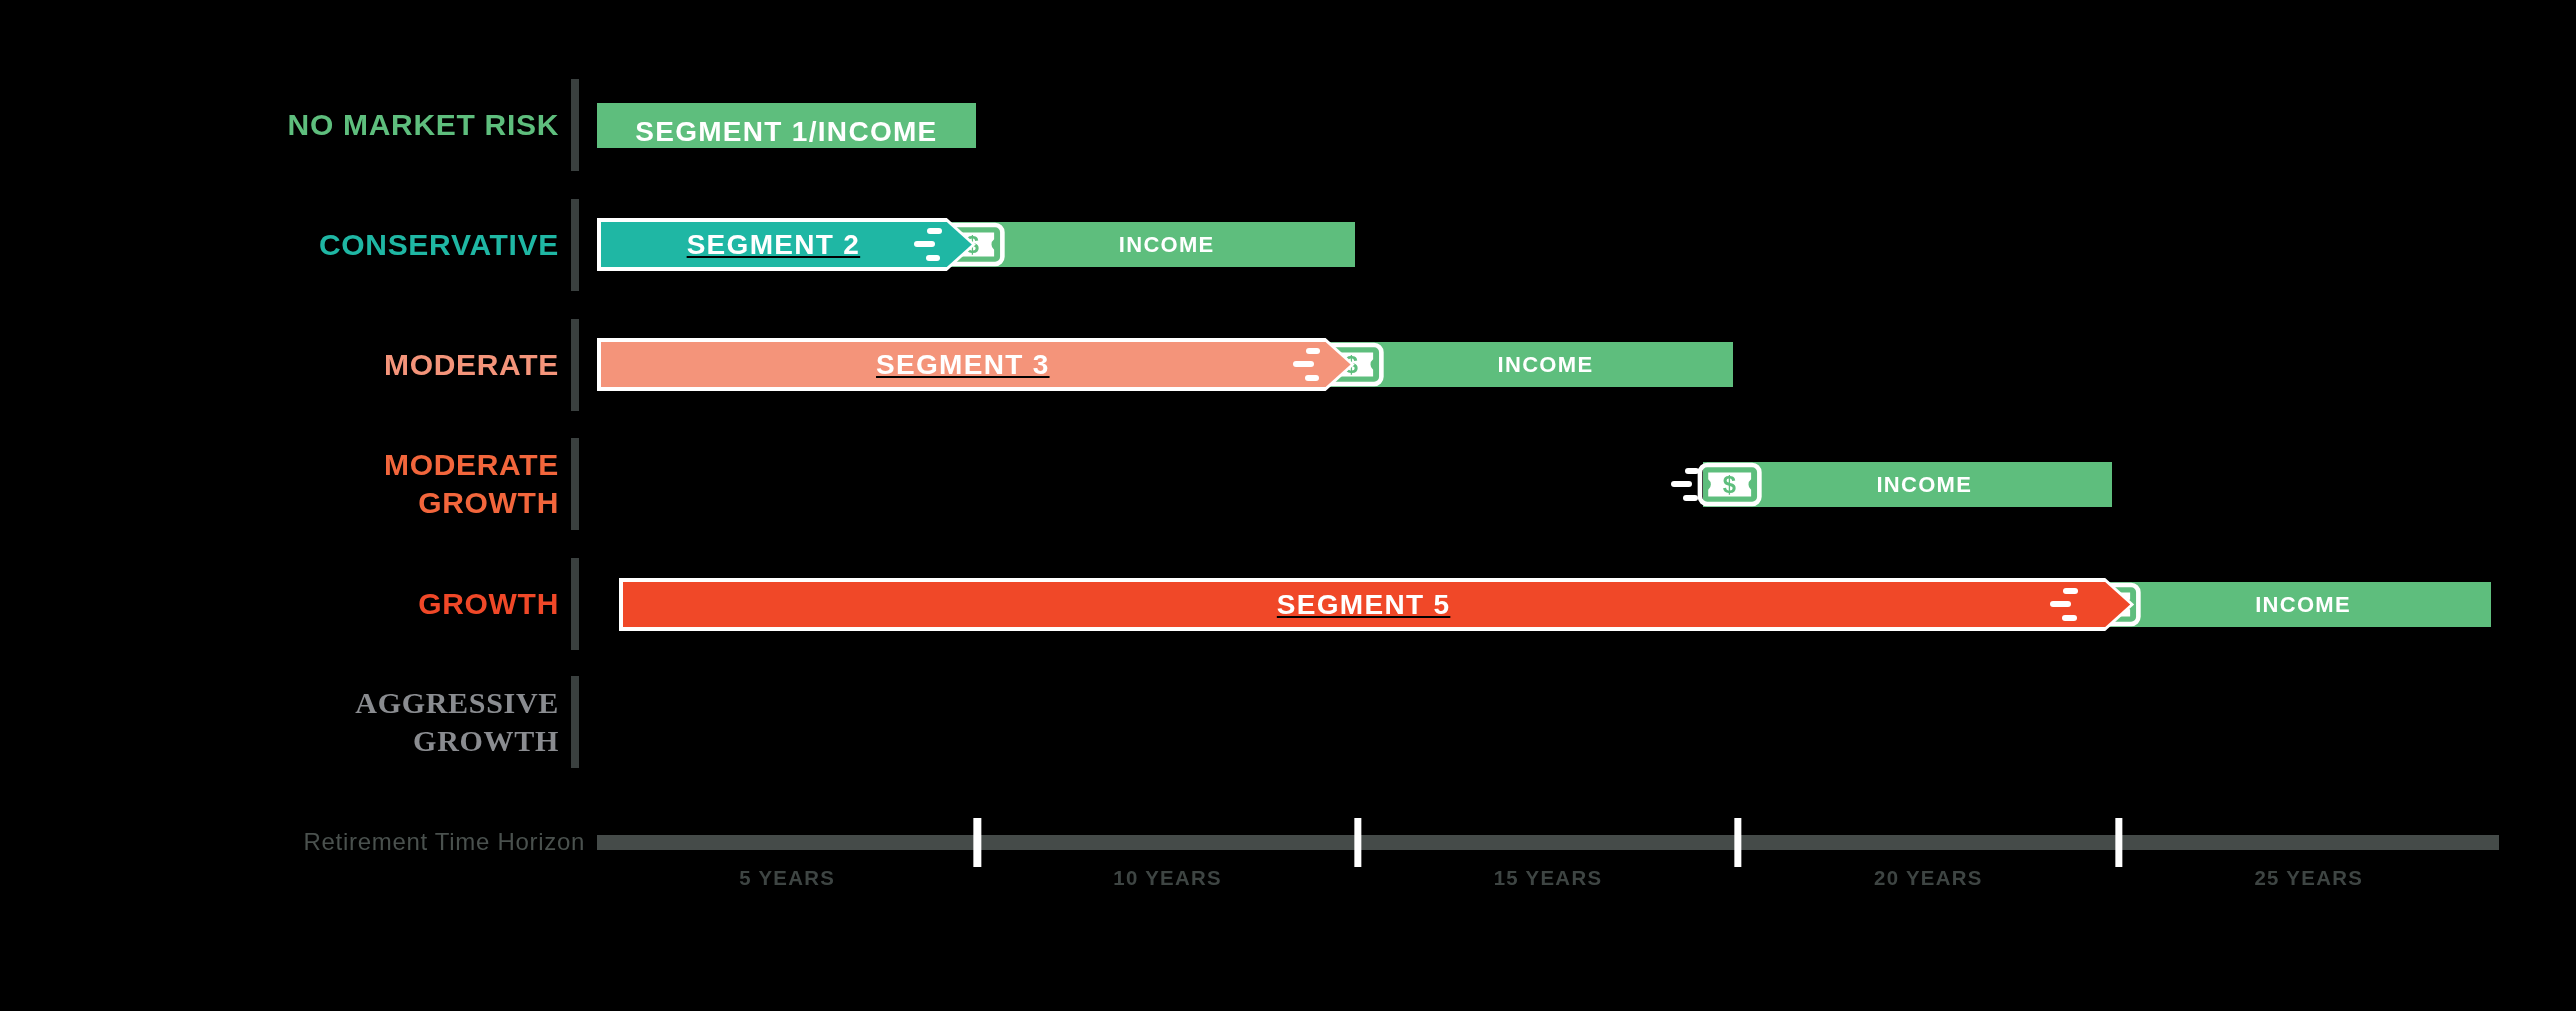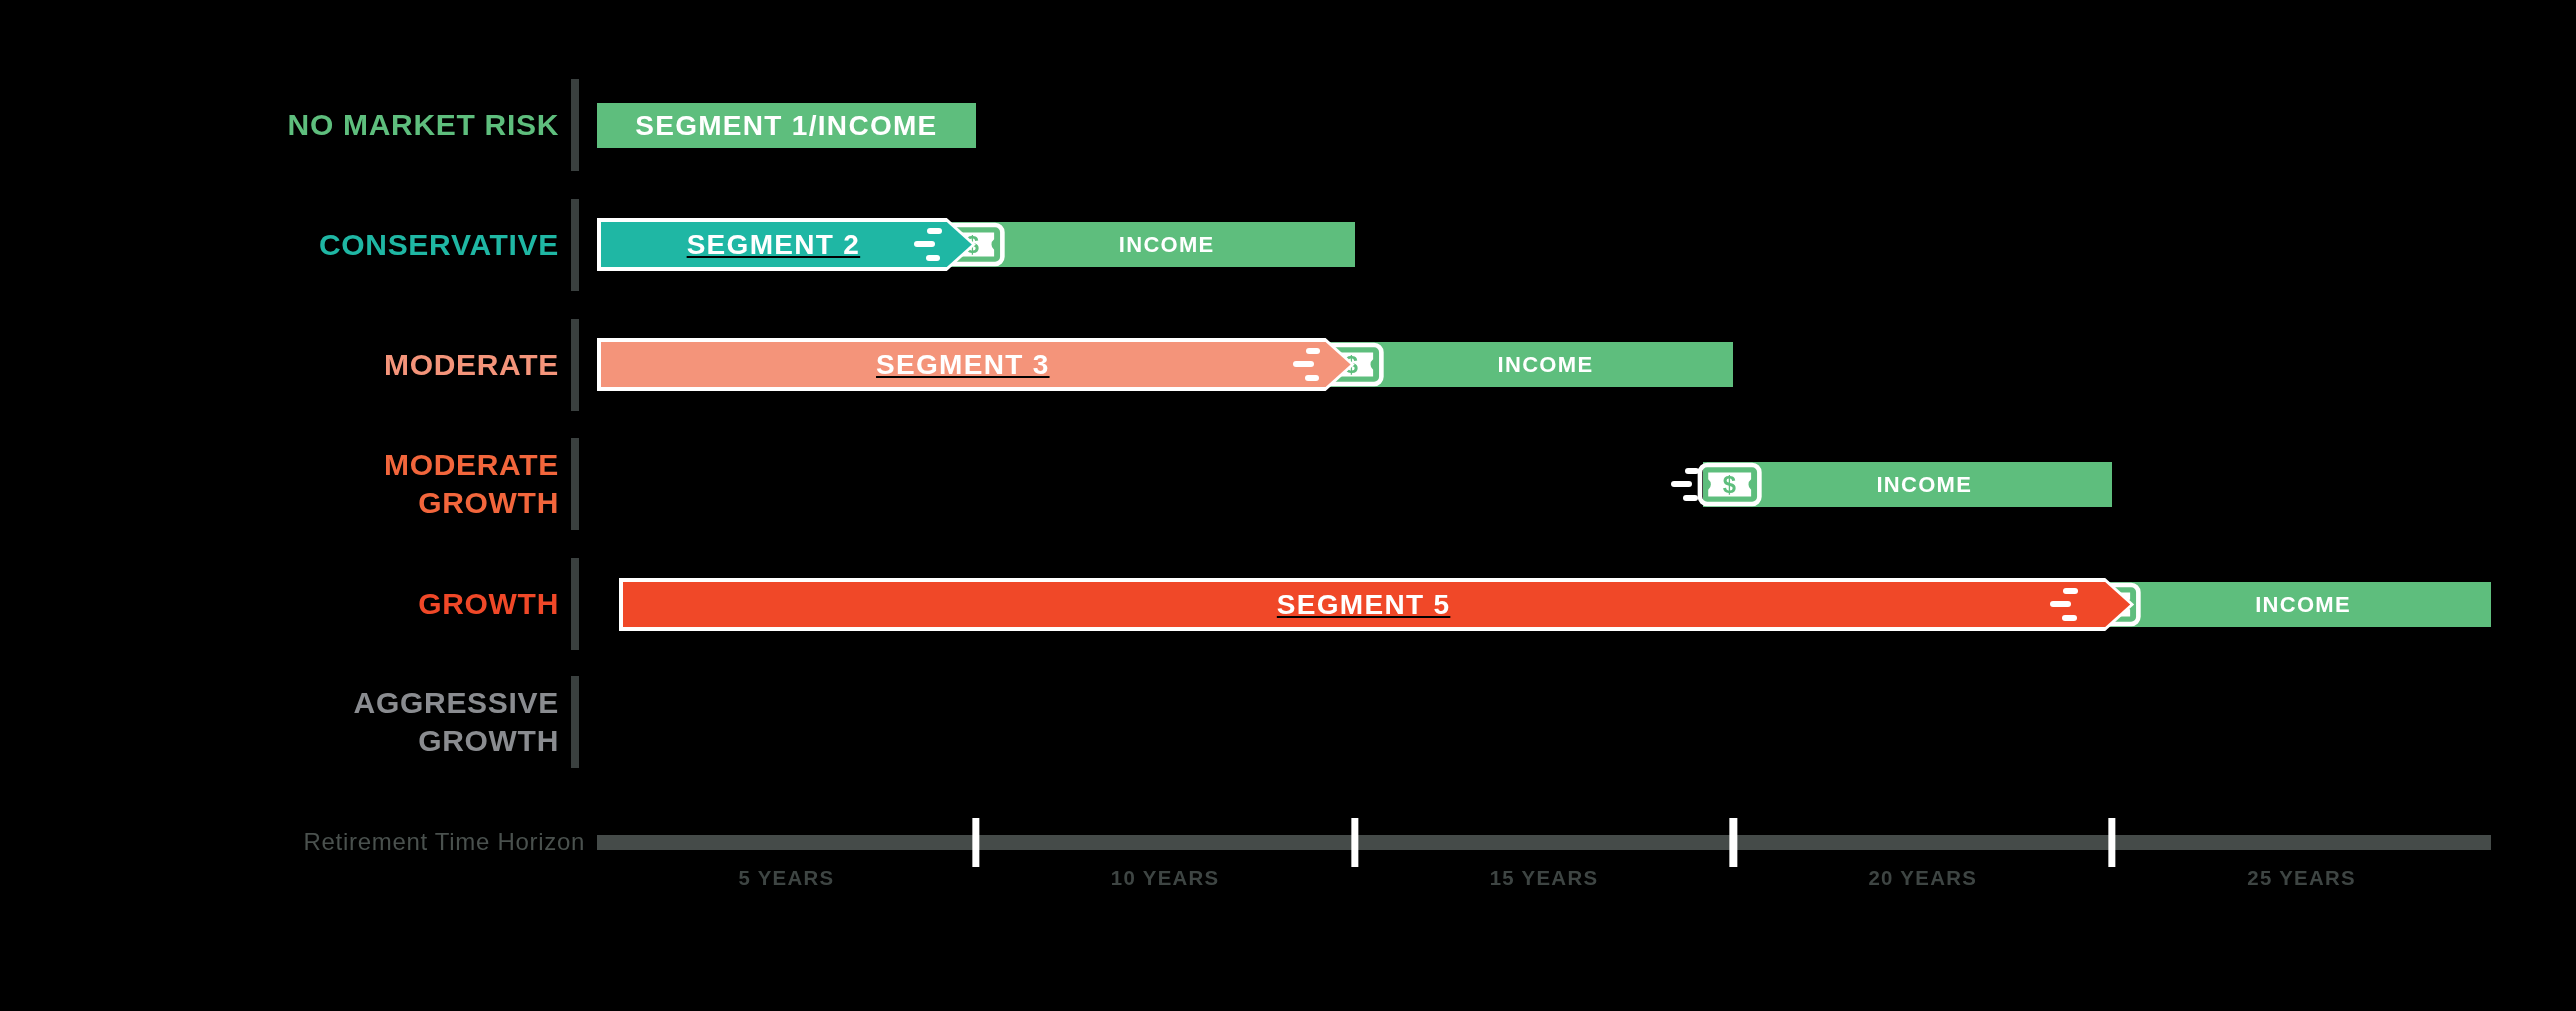--- a/index.html
+++ b/index.html
@@ -29,53 +29,53 @@
     clip-path:polygon(0 0,calc(100% - 25px) 0,100% 50%,calc(100% - 25px) 100%,0 100%);
     display:flex;align-items:center;justify-content:center;padding-right:26px;box-sizing:border-box;text-decoration:underline;}
   .money{position:absolute;top:0;width:66px;height:45px;z-index:2;}
   .dashes{position:absolute;top:50%;transform:translateY(-50%);height:44px;width:22.4px;z-index:4;}
   .dashes i{position:absolute;height:6px;border-radius:3.3px;background:#fff;display:block;}
   .dashes i:nth-child(1){right:1.3px;top:5.3px;width:14.5px;}
   .dashes i:nth-child(2){right:8px;top:18.5px;width:21px;}
   .dashes i:nth-child(3){right:2.6px;top:32px;width:14.5px;}
 
   
-  .axis{position:absolute;left:597px;width:1894px;top:835px;height:14.5px;background:#454B49;}
+  .axis{position:absolute;left:597px;width:1894px;top:835px;height:14.5px;background:#454B49;padding-left:8px;}
   .axis .tick{position:absolute;top:-17px;width:7.3px;height:49px;background:#fff;transform:translateX(-50%);}
   .tick.t1{left:20%}.tick.t2{left:40%}.tick.t3{left:60%}.tick.t4{left:80%}
   .axis .yr{position:absolute;top:32px;transform:translateX(-50%);color:#3E4543;font-weight:bold;
     font-size:20.4px;letter-spacing:1.3px;white-space:nowrap;}
   .yr.l1{left:10%}.yr.l2{left:30%}.yr.l3{left:50%}.yr.l4{left:70%}.yr.l5{left:90%}
   .axis-label{position:absolute;right:1991px;top:842px;transform:translateY(-50%);
     color:#4A514E;font-size:24px;letter-spacing:0.7px;white-space:nowrap;}
 </style>
 </head>
 <body>
 
 <div class="stage">
 
 
   <div class="obj-label" style="top: 125px; color: rgb(94, 190, 125);">NO MARKET RISK</div>
   <div class="obj-label" style="top: 245px; color: rgb(31, 183, 164);">CONSERVATIVE</div>
   <div class="obj-label" style="top: 365px; color: rgb(244, 148, 122);">MODERATE</div>
   <div class="obj-label" style="top: 484px; color: rgb(242, 102, 60);">MODERATE
 GROWTH</div>
   <div class="obj-label" style="top: 604px; color: rgb(240, 72, 40);">GROWTH</div>
-  <div class="obj-label" style="top: 722px; color: rgb(138, 140, 144);">AGGRESSIVE
+  <div class="obj-label" style="top: 722px; color: rgb(138, 140, 144); font-family: Liberation Serif, serif;">AGGRESSIVE
 GROWTH</div>
 
   <div class="divseg" style="top:125px"></div>
   <div class="divseg" style="top:245px"></div>
   <div class="divseg" style="top:365px"></div>
   <div class="divseg" style="top:484px"></div>
   <div class="divseg" style="top:604px"></div>
   <div class="divseg" style="top:722px"></div>
 
   <div class="row" style="top:103px">
-    <div class="bar-simple" style="width: 20%; background: rgb(94, 190, 125);">
+    <div class="bar-simple" style="width: 20%; background: rgb(94, 190, 125); align-items: flex-end;">
       <span class="bar-text">SEGMENT 1/INCOME</span>
     </div>
   </div>
 
   <div class="row" style="top:222px">
     <div class="income-bar" style="left: calc(20% - 30px); width: calc(20% + 30px); background: rgb(94, 190, 125);">
       <span class="income-text">INCOME</span>
     </div>
     <svg class="money" viewBox="0 0 100 68" style="left: calc(20% - 36px);">
       <rect x="4.5" y="4.5" width="90" height="59" rx="11" fill="none" stroke="#FFFFFF" stroke-width="7"></rect>

